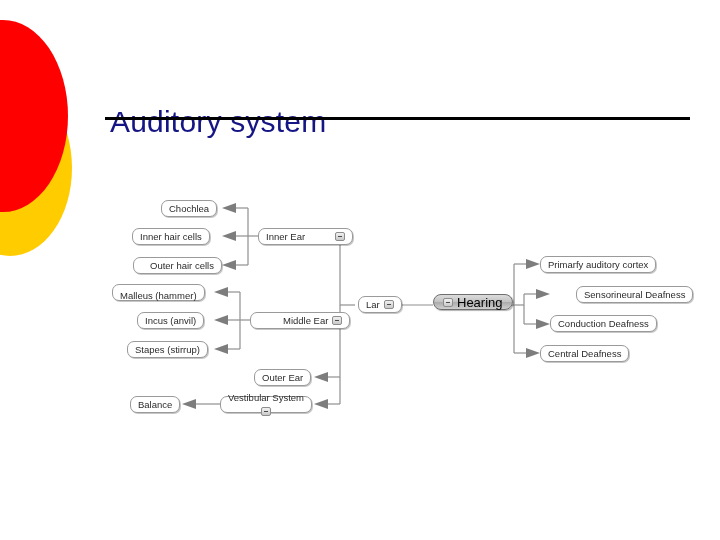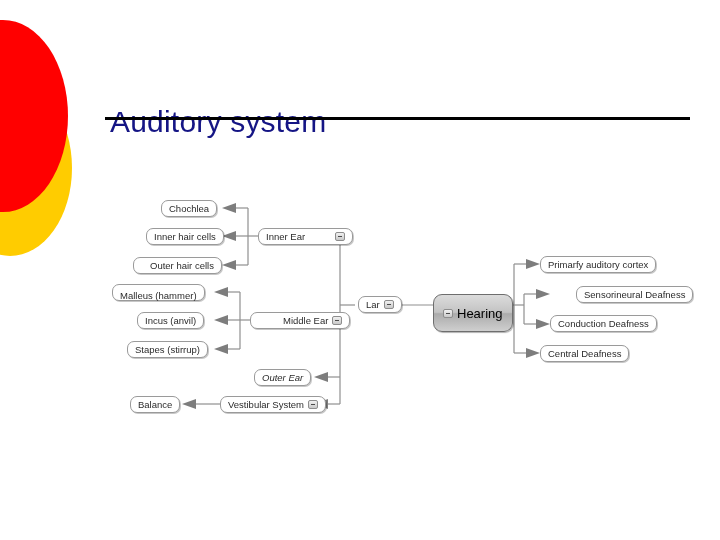--- a/index.html
+++ b/index.html
@@ -44,21 +44,21 @@
     height:17px;
     display:flex;align-items:center;justify-content:center;
     gap:4px;
     padding:0 7px;
     white-space:nowrap;
     box-shadow:1px 1px 0 rgba(0,0,0,.22);
   }
   .node .lbl{display:block;}
 
   .node.root{
-    height:38px;
+    height:16px;
     font-size:13px;
     color:#000;
     border:1px solid #6e6e6e;
     border-radius:9px;
     background:linear-gradient(180deg,#dcdcdc 0%,#c3c3c3 48%,#ababab 52%,#cfcfcf 100%);
     box-shadow:1px 1px 1px rgba(0,0,0,.3);
     padding:0 9px;
   }
   .node.root .lbl{font-weight:400;}
 
@@ -163,33 +163,33 @@
   <div class="node" style="left:258px;top:228px;gap:30px;">
     <span class="lbl">Inner Ear</span>
     <span class="toggle"></span>
   </div>
 
   <div class="node" style="left:250px;top:312px;padding-left:32px;">
     <span class="lbl">Middle Ear</span>
     <span class="toggle"></span>
   </div>
 
-  <div class="node" style="left:254px;top:369px;font-style:italic;">
+  <div class="node" style="left:254px;top:369px;">
     <span class="lbl">Outer Ear</span>
   </div>
 
-  <div class="node" style="left:220px;top:396px;">
+  <div class="node" style="left:220px;top:396px;flex-direction:column;">
     <span class="lbl">Vestibular System</span>
     <span class="toggle"></span>
   </div>
 
   <div class="node" style="left:161px;top:200px;">
     <span class="lbl">Chochlea</span>
   </div>
-  <div class="node" style="left:146px;top:228px;">
+  <div class="node" style="left:132px;top:228px;">
     <span class="lbl">Inner hair cells</span>
   </div>
   <div class="node" style="left:133px;top:257px;padding-left:16px;">
     <span class="lbl">Outer hair cells</span>
   </div>
 
   <div class="node" style="left:112px;top:284px;align-items:flex-end;">
     <span class="lbl">Malleus (hammer)</span>
   </div>
   <div class="node" style="left:137px;top:312px;">

